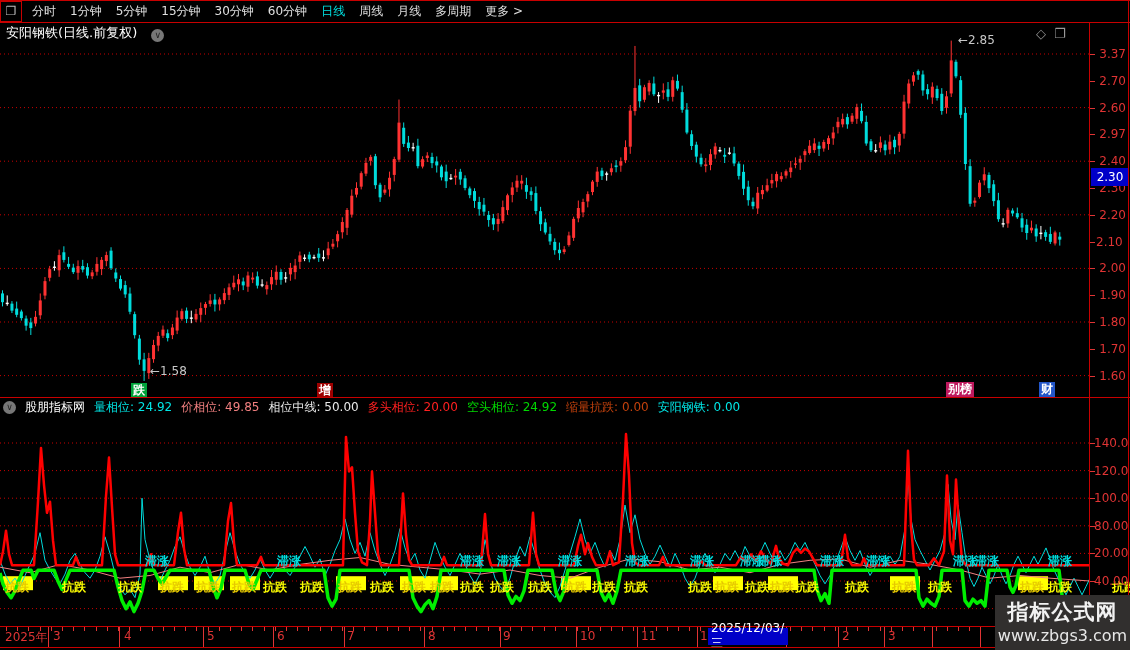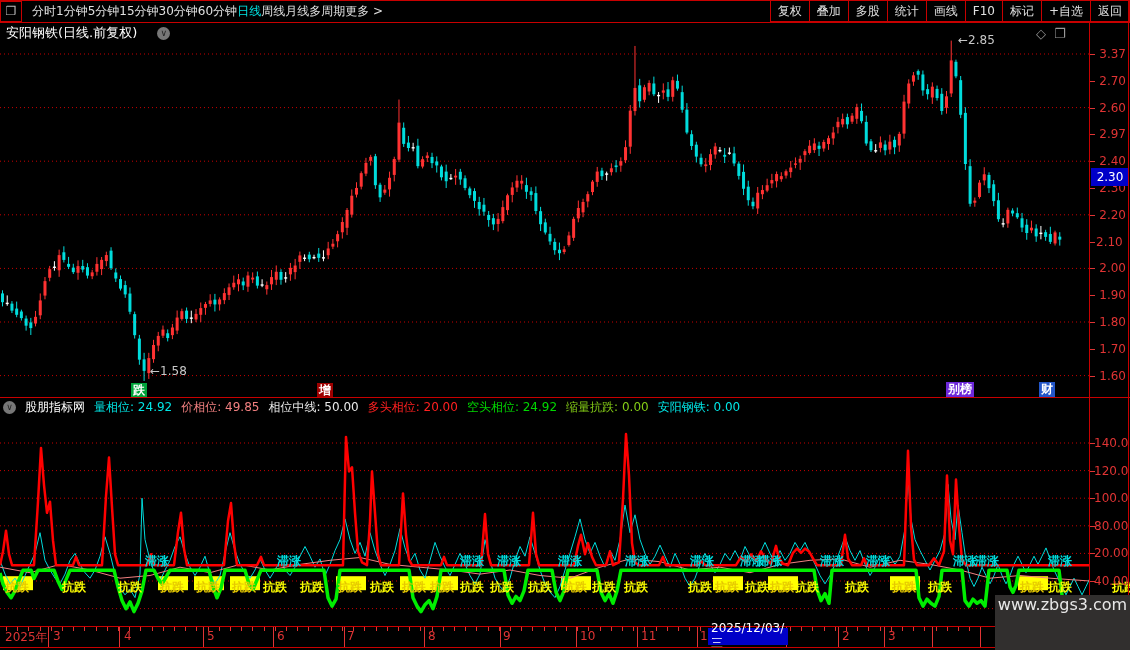--- a/index.html
+++ b/index.html
@@ -4,27 +4,27 @@
 <style>
   html,body{margin:0;padding:0;background:#000;}
   #app{position:relative;width:1130px;height:650px;background:#000;overflow:hidden;
        font-family:"DejaVu Sans","Liberation Sans",sans-serif;font-size:12px;-webkit-font-smoothing:none;}
   .abs{position:absolute;}
   .hline{position:absolute;left:0;width:1130px;height:1px;background:#c80000;}
   .vline{position:absolute;width:1px;background:#c80000;}
   
   #toolbar{position:absolute;left:0;top:0;width:1130px;height:22px;display:flex;align-items:center;color:#e0e0e0;}
   #tb-icon{width:22px;height:21px;border:1px solid #c80000;box-sizing:border-box;display:flex;align-items:center;justify-content:center;color:#bbb;font-size:12px;}
-  #tb-left{display:flex;align-items:center;padding-left:10px;white-space:nowrap;}
+  #tb-left{display:flex;align-items:center;gap:14px;padding-left:10px;white-space:nowrap;}
   #tb-left .tbi{cursor:default;}
   #tb-left .active{color:#00e5e5;}
   #tb-right{display:flex;margin-left:auto;height:22px;}
   #tb-right .tbc{border:1px solid #c80000;box-sizing:border-box;margin-left:-1px;display:flex;align-items:center;padding:0 7px;white-space:nowrap;}
   
-  #titlebar{position:absolute;left:6px;top:24px;color:#fff;font-size:13px;display:flex;align-items:center;gap:20px;}
+  #titlebar{position:absolute;left:6px;top:24px;color:#fff;font-size:13px;display:flex;align-items:flex-end;gap:14px;}
   .circ-chev{display:inline-flex;width:13px;height:13px;border-radius:50%;background:#777;color:#222;
              align-items:center;justify-content:center;font-size:9px;line-height:1;}
   #tr-icons{position:absolute;top:26px;left:1036px;color:#999;font-size:13px;letter-spacing:8px;}
   
   .axlab{position:absolute;color:#e03434;font-size:12px;}
   .tick{position:absolute;background:#e03434;}
   #cur-price{position:absolute;left:1091px;width:38px;height:18px;background:#0000c8;color:#fff;
              display:flex;align-items:center;justify-content:center;font-size:12px;}
   
   .badge{position:absolute;color:#fff;font-size:12px;font-weight:bold;padding:0 2px;line-height:15px;}
@@ -56,31 +56,20 @@
         <div class="tbi">1分钟</div>
         <div class="tbi">5分钟</div>
         <div class="tbi">15分钟</div>
         <div class="tbi">30分钟</div>
         <div class="tbi">60分钟</div>
         <div class="tbi active">日线</div>
         <div class="tbi">周线</div>
         <div class="tbi">月线</div>
         <div class="tbi">多周期</div>
         <div class="tbi">更多 &gt;</div>
-      </div>
-    <div id="tb-right">
-        <div class="tbc">复权</div>
-        <div class="tbc">叠加</div>
-        <div class="tbc">多股</div>
-        <div class="tbc">统计</div>
-        <div class="tbc">画线</div>
-        <div class="tbc">F10</div>
-        <div class="tbc">标记</div>
-        <div class="tbc">+自选</div>
-        <div class="tbc">返回</div>
       </div>
   </div>
   <div class="hline" style="top:0"></div>
   <div class="hline" style="top:22px"></div>
 
   <div id="titlebar">
     <span>安阳钢铁(日线.前复权)</span>
     <span class="circ-chev">∨</span>
   </div>
   <div id="tr-icons"><span>◇</span><span>❐</span></div>
@@ -544,21 +533,21 @@
       <line x1="1059.78" y1="202.21444612250977" x2="1059.78" y2="215.6174597023537" stroke="#00dcdc" stroke-width="1"></line>
       <rect x="1058.28" y="206.65722373471712" width="3" height="2.9486594726649287" fill="#00dcdc"></rect>
     </svg>
   <div id="candle-annots">
       <div class="annot" style="left:958px;top:33px">←2.85</div>
       <div class="annot" style="left:150px;top:364px">←1.58</div>
     </div>
   <div id="candle-badges">
       <div class="badge" style="left:131px;top:383px;background:#00a33a">跌</div>
       <div class="badge" style="left:317px;top:383px;background:#9e0000">增</div>
-      <div class="badge" style="left:946px;top:382px;background:#6d28d9">别榜</div>
+      <div class="badge" style="left:946px;top:382px;background:#be185d">别榜</div>
       <div class="badge" style="left:1039px;top:382px;background:#2356c8">财</div>
     </div>
 
   <div id="price-axis">
       <div class="axlab" style="left:1096px;top:47px;width:30px;text-align:right">3.37</div>
       <div class="tick" style="left:1090px;top:54px;width:5px;height:1px"></div>
       <div class="axlab" style="left:1096px;top:73.7999999999999px;width:30px;text-align:right">2.70</div>
       <div class="tick" style="left:1090px;top:80.7999999999999px;width:5px;height:1px"></div>
       <div class="axlab" style="left:1096px;top:100.59999999999994px;width:30px;text-align:right">2.60</div>
       <div class="tick" style="left:1090px;top:107.59999999999994px;width:5px;height:1px"></div>
@@ -588,21 +577,21 @@
   <div class="hline" style="top:397px"></div>
 
   <div id="ind-header">
     <span class="circ-chev">∨</span>
     <span style="color:#fff">股朋指标网</span>
   <div class="fld" style="color:#00e5e5">量相位: 24.92</div>
       <div class="fld" style="color:#f28080">价相位: 49.85</div>
       <div class="fld" style="color:#e8e8e8">相位中线: 50.00</div>
       <div class="fld" style="color:#ff2020">多头相位: 20.00</div>
       <div class="fld" style="color:#00d800">空头相位: 24.92</div>
-      <div class="fld" style="color:#84cc16">缩量抗跌: 0.00</div>
+      <div class="fld" style="color:#c2410c">缩量抗跌: 0.00</div>
       <div class="fld" style="color:#00e5e5">安阳钢铁: 0.00</div>
     </div>
 
   <svg id="ind-svg" class="abs" style="left:0;top:417px" width="1090" height="209">
       <line x1="0" y1="26" x2="1090" y2="26" stroke="#c80000" stroke-width="1" stroke-dasharray="1 3"></line>
       <line x1="0" y1="53.599999999999994" x2="1090" y2="53.599999999999994" stroke="#c80000" stroke-width="1" stroke-dasharray="1 3"></line>
       <line x1="0" y1="81.19999999999999" x2="1090" y2="81.19999999999999" stroke="#c80000" stroke-width="1" stroke-dasharray="1 3"></line>
       <line x1="0" y1="108.8" x2="1090" y2="108.8" stroke="#c80000" stroke-width="1" stroke-dasharray="1 3"></line>
       <line x1="0" y1="136.39999999999998" x2="1090" y2="136.39999999999998" stroke="#c80000" stroke-width="1" stroke-dasharray="1 3"></line>
       <line x1="0" y1="164" x2="1090" y2="164" stroke="#c80000" stroke-width="1" stroke-dasharray="1 3"></line>
@@ -803,15 +792,16 @@
       <div class="mlab" style="left:641px">11</div>
       <div class="mlab" style="left:700px">1</div>
       <div class="mlab" style="left:842px">2</div>
       <div class="mlab" style="left:888px">3</div>
       <div id="date-box" style="left:708px;width:74px">2025/12/03/三</div>
     </div>
   <div class="hline" style="top:647px"></div>
   <div class="vline" style="left:1128px;top:0;height:650px"></div>
 
   <div id="watermark">
+    <div class="w1">指标公式网</div>
     <div class="w2">www.zbgs3.com</div>
   </div>
 </div>
 
 </body></html>

